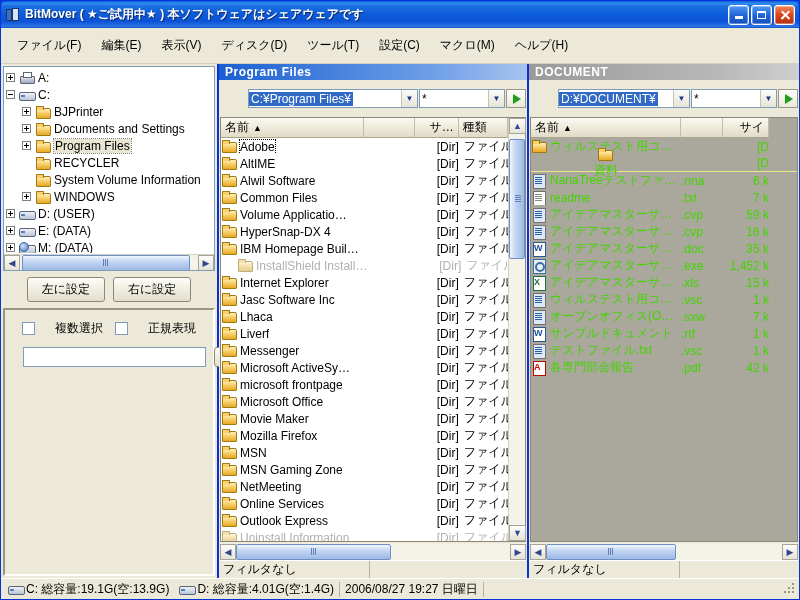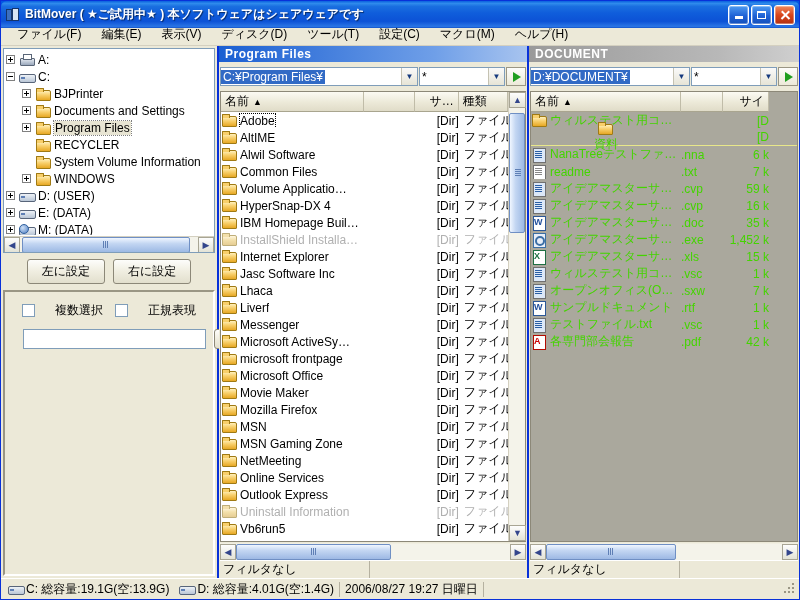--- a/index.html
+++ b/index.html
@@ -67,22 +67,22 @@
   .win-btn .x-glyph { width: 9px; height: 9px; position: relative; }
   .win-btn .x-glyph:before, .win-btn .x-glyph:after {
     content:""; position:absolute; left:0; top:4px; width:11px; height:2.4px; background:#fff;
   }
   .win-btn .x-glyph:before { transform: rotate(45deg); }
   .win-btn .x-glyph:after  { transform: rotate(-45deg); }
   .win-btn .sq-glyph { width:9px; height:8px; border:1.6px solid #fff; border-top-width:2.6px; }
 
   
   #menu-bar {
-    height: 18px; background: #ece9d8;
-    display: flex; align-items: flex-end;
+    height: 36px; background: #ece9d8;
+    display: flex; align-items: center;
     padding-left: 6px;
     border-bottom: 1px solid #d4d0c0;
     flex: 0 0 auto;
   }
   .menu-item {
     padding: 2px 10px; color: #000; font-size: 12px; white-space: nowrap;
   }
 
   
   #body-area {
@@ -228,21 +228,21 @@
   #right-pane{ flex:1 1 auto; }
 
   .pane-title {
     height:16px; font-weight:bold; font-size:12px; color:#fff;
     padding:1px 6px; white-space:nowrap; flex:0 0 auto;
     letter-spacing:.5px;
   }
   .pane-title.active  { background:linear-gradient(to right,#1a5fd2,#6f9fe8 70%,#a8c4ef); }
   .pane-title.inactive{ background:linear-gradient(to right,#9a9a9a,#b8b8b8 70%,#cfcfcf); color:#fff;}
 
-  .path-row { display:flex; align-items:center; height:29px; gap:1px; padding:1px 1px; flex:0 0 auto; }
+  .path-row { display:flex; align-items:center; height:37px; gap:1px; padding:1px 1px; flex:0 0 auto;margin-left:28px; }
   .combo {
     height:19px; background:#fff; border:1px solid #7f9db9;
     display:flex; align-items:center; font-size:12px; overflow:hidden;
   }
   .combo .val { padding:0 2px; white-space:nowrap; flex:1 1 auto; overflow:hidden; }
   .combo .val.sel { background:#316ac5; color:#fff; display:inline-block; flex:0 0 auto;}
   .combo .arrow {
     width:16px; height:17px; flex:0 0 auto;
     background:linear-gradient(to bottom,#fafafa,#e6e4d6);
     border-left:1px solid #c5c2b2;
@@ -590,21 +590,21 @@
               <div class="row">
                 <div class="nm" style="width: 146px;">
                   <span class="fi fi-folder"></span>
                   <span class="t">IBM Homepage Buil…</span>
                 </div>
                 <div class="ext" style="width: 52px;"></div>
                 <div class="sz" style="width: 44px;">[Dir]</div>
                 <div class="ty" style="width: 50px; padding-left: 5px;">ファイル フォ</div>
               </div>
               <div class="row dim">
-                <div class="nm" style="width: 146px;">
+                <div class="nm" style="width: 146px; margin-left: 16px;">
                   <span class="fi fi-folder dimf"></span>
                   <span class="t">InstallShield Installa…</span>
                 </div>
                 <div class="ext" style="width: 52px;"></div>
                 <div class="sz" style="width: 44px;">[Dir]</div>
                 <div class="ty" style="width: 50px; padding-left: 5px;">ファイル フォ</div>
               </div>
               <div class="row">
                 <div class="nm" style="width: 146px;">
                   <span class="fi fi-folder"></span>

